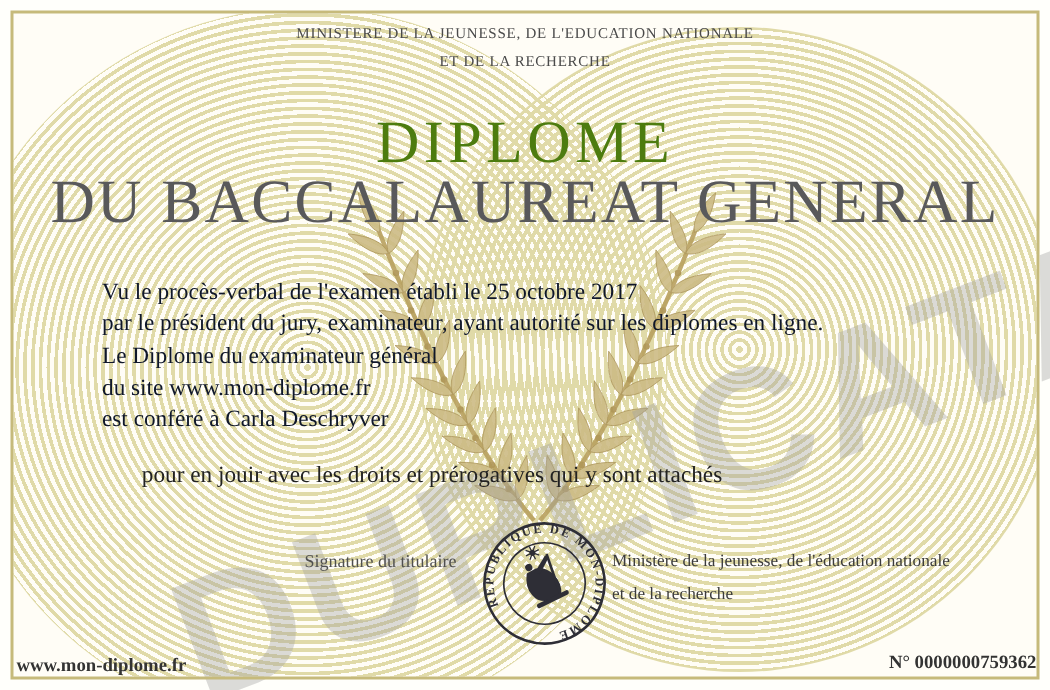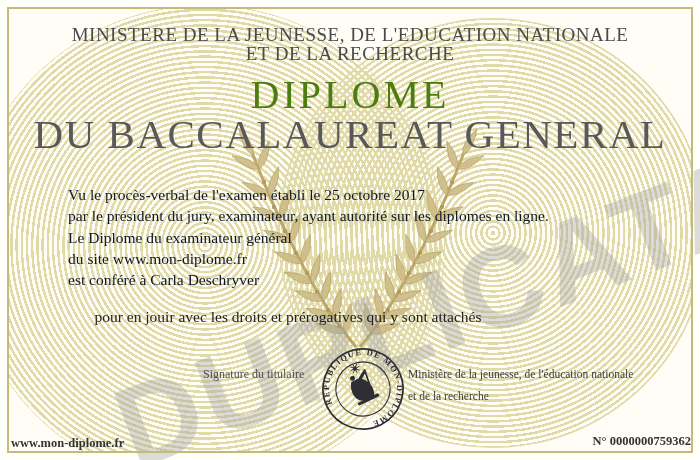--- a/index.html
+++ b/index.html
@@ -17,22 +17,22 @@
   .frame{position:absolute;left:7px;top:7px;right:7px;bottom:7px;border:2px solid #c6ba7b;z-index:6;pointer-events:none;}
   .wreath{position:absolute;left:200px;top:112px;width:320px;height:250px;z-index:2;}
   .watermark{
     position:absolute;left:100px;top:258px;width:640px;z-index:3;
     font-family:"Liberation Sans", sans-serif;font-weight:bold;
     font-size:115px;line-height:120px;letter-spacing:4px;text-align:center;
     color:rgba(160,160,160,0.38);transform:rotate(-21deg);transform-origin:center;
     pointer-events:none;white-space:nowrap;
   }
   .txt{position:absolute;z-index:4;}
-  .header{top:13px;left:0;width:100%;text-align:center;font-size:19px;line-height:19px;
-    letter-spacing:0.5px;color:#4a4a4a;margin-top:12px;}
+  .header{top:13px;left:0;width:100%;text-align:center;font-size:10px;line-height:19px;
+    letter-spacing:0.5px;color:#4a4a4a;}
   .title1{top:71px;left:0;width:100%;text-align:center;font-size:40px;letter-spacing:3px;color:#4d7c0f;}
   .title2{top:110px;left:0;width:100%;text-align:center;font-size:41px;letter-spacing:1.5px;color:#59595b;}
   .bodytext{top:184px;left:68px;font-size:15.5px;line-height:21.3px;color:#0f172a;}
   .closing{top:308px;left:68px;width:440px;text-align:center;font-size:15.5px;color:#222222;font-family:Liberation Serif, serif;}
   .signature{top:367px;left:160px;font-size:12px;color:#4f4f4f;margin-left:43px;}
   .ministry{top:363px;left:408px;font-size:11.5px;line-height:22px;color:#3c3c3c;}
   .website{top:436px;left:11px;font-size:12.5px;color:#333333;z-index:7;font-weight:bold;}
   .number{top:434px;right:9px;font-size:12.5px;color:#333333;z-index:7;font-weight:bold;}
   .sealbox{position:absolute;left:320px;top:345px;width:86px;height:88px;z-index:5;}
 </style>

